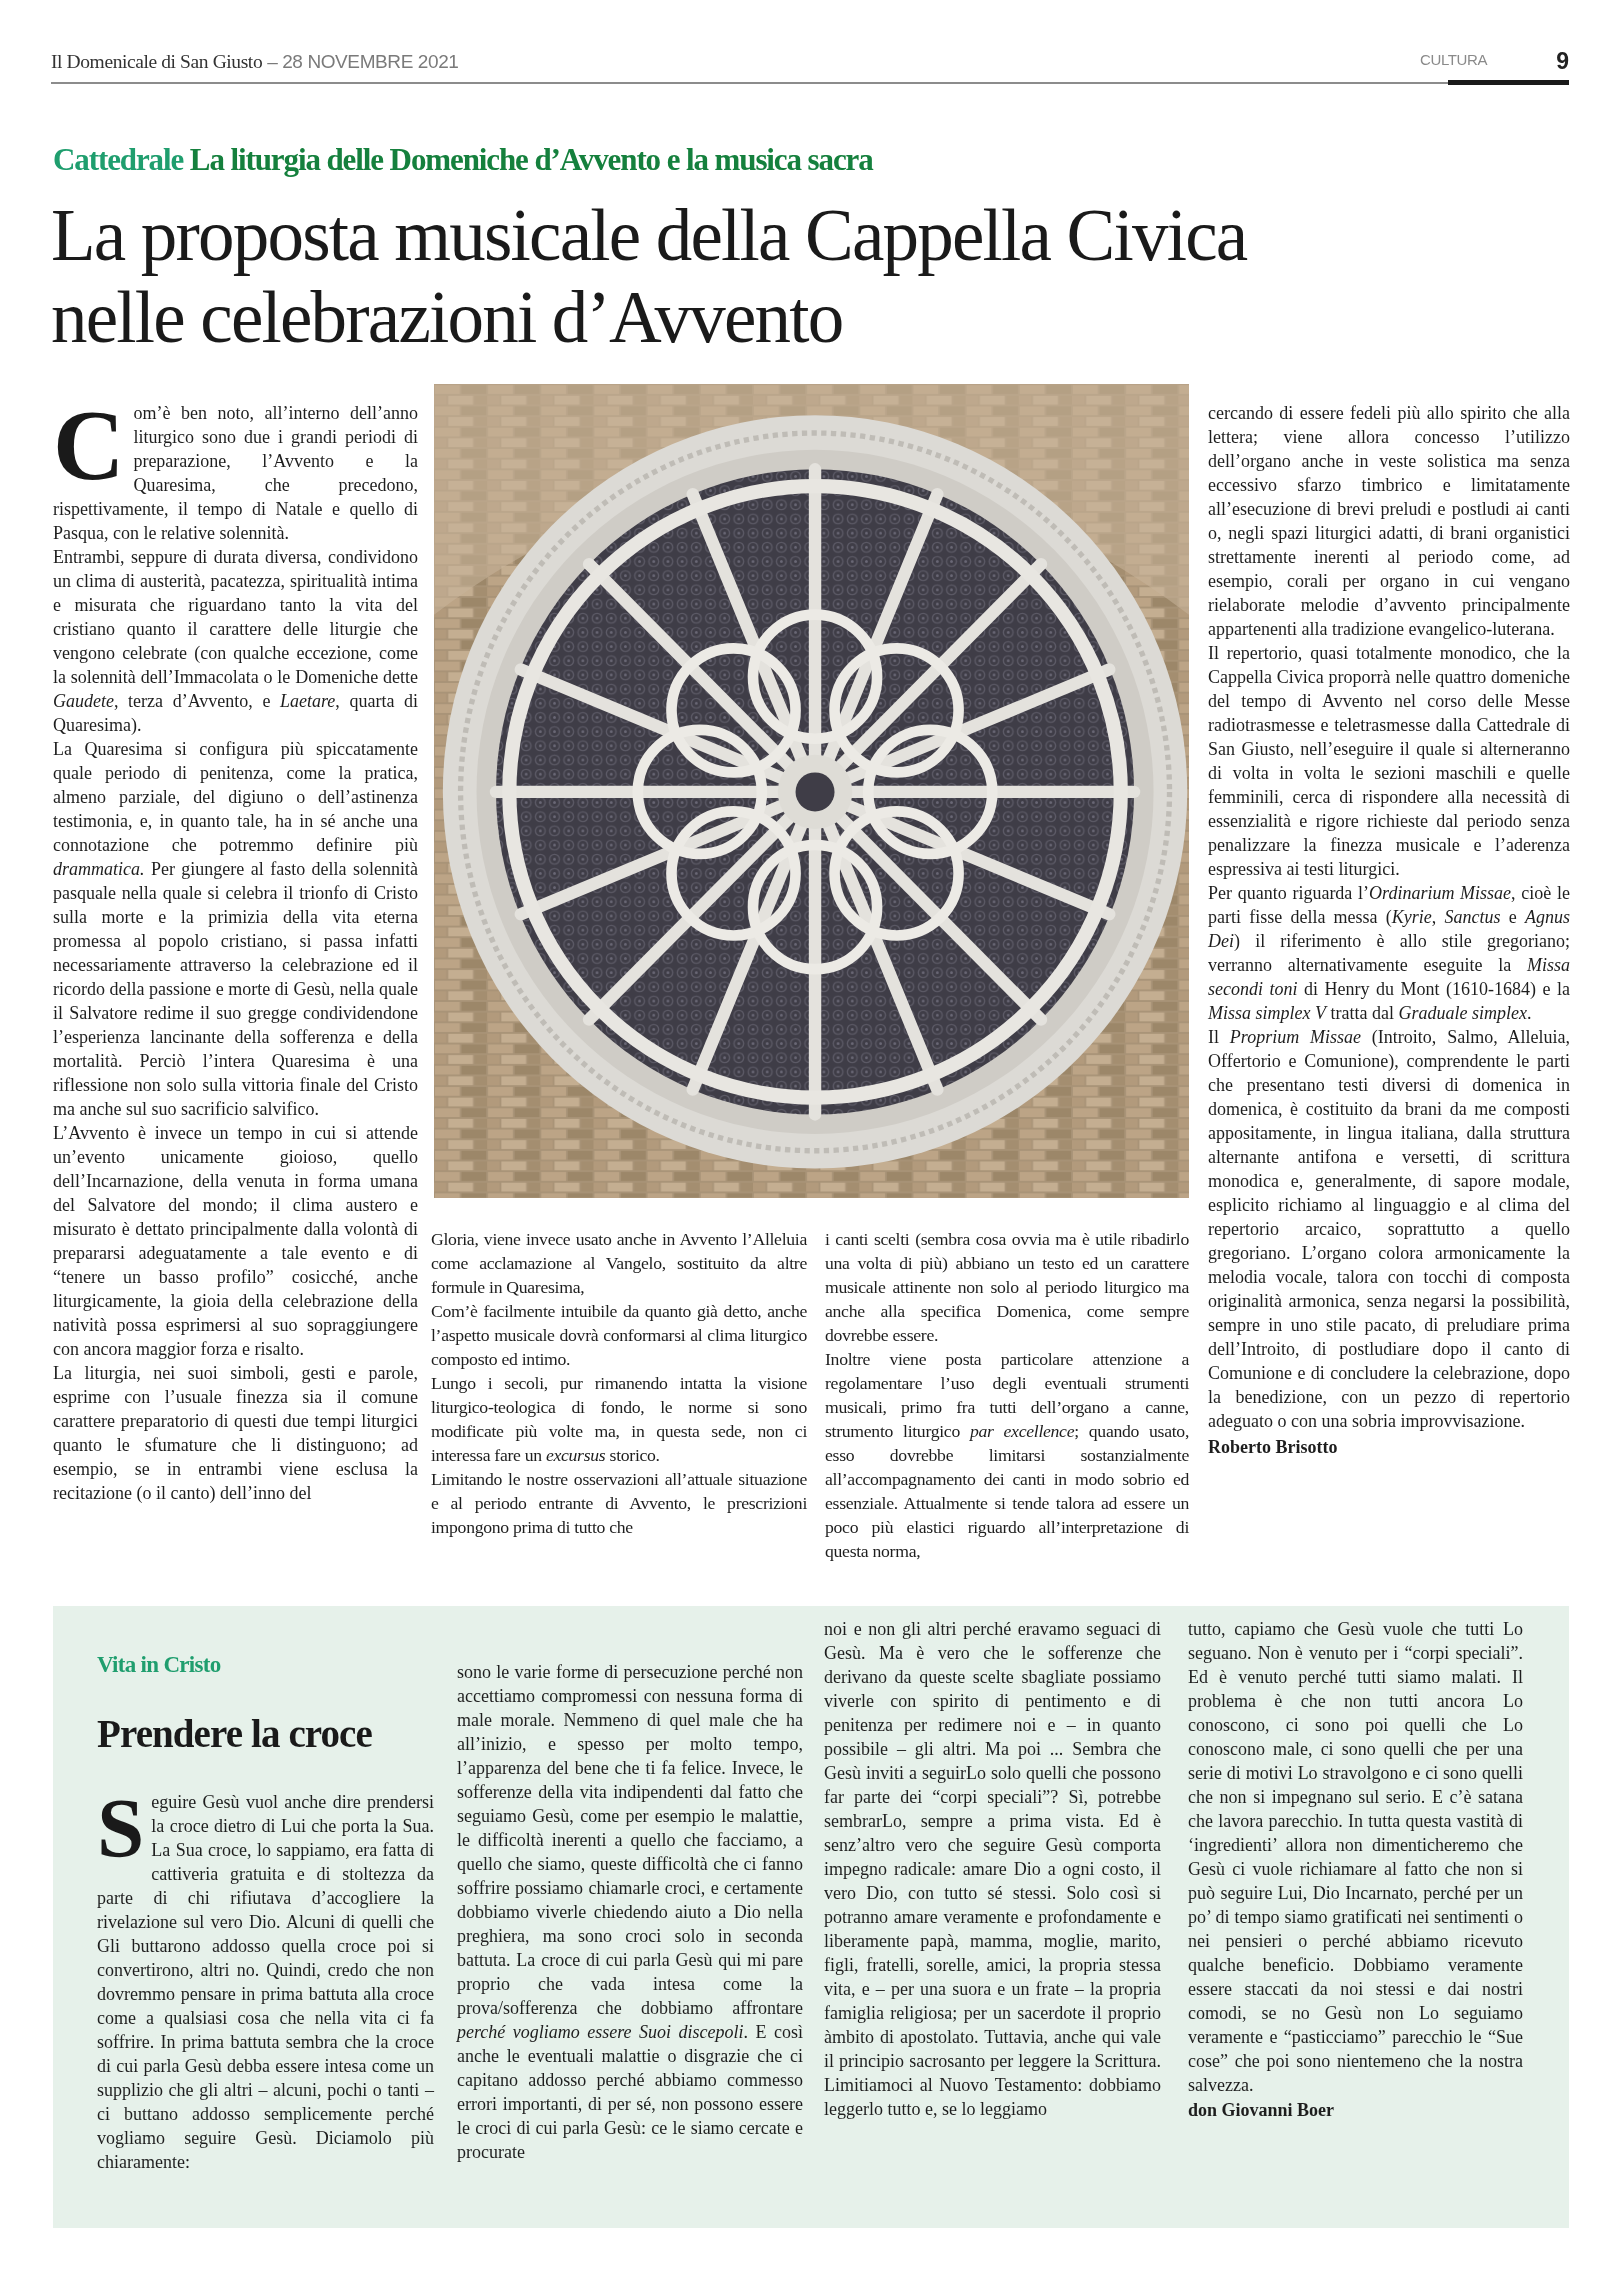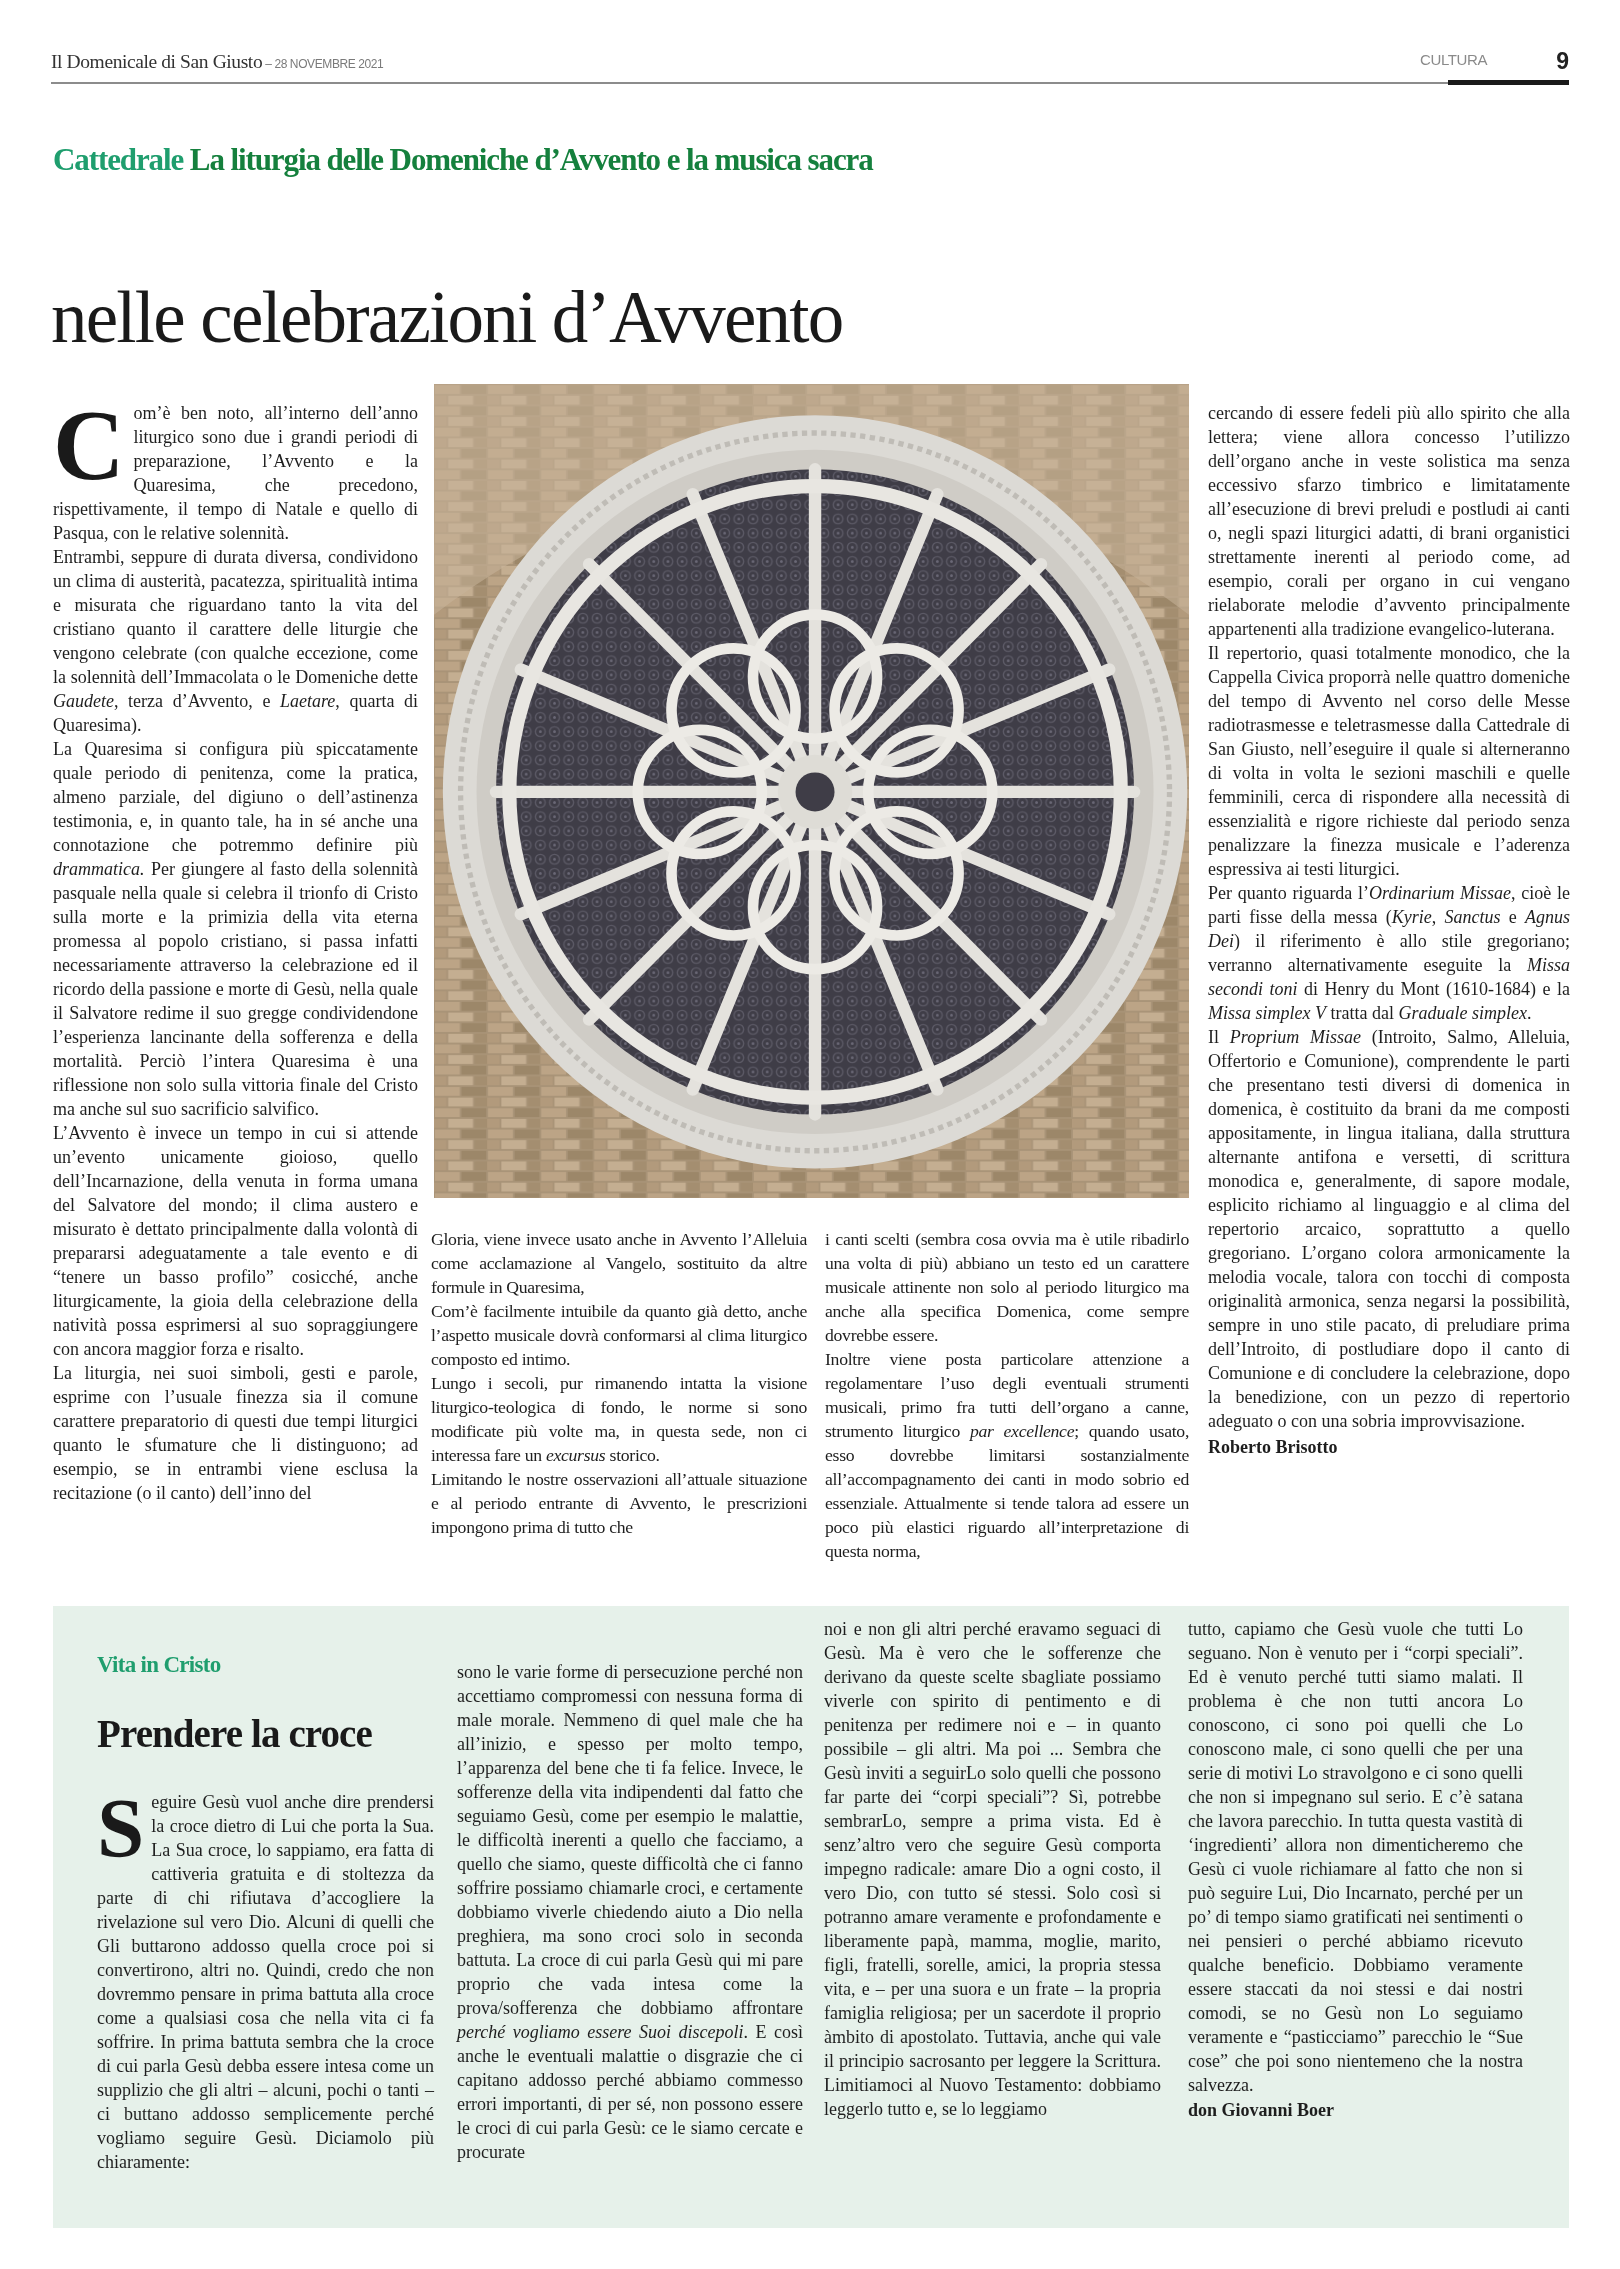--- a/index.html
+++ b/index.html
@@ -2,21 +2,21 @@
 <html style="font-size:14px"><head>
   <meta charset="utf-8">
   <style>
     * { box-sizing: border-box; margin: 0; padding: 0; }
     html, body { width: 1621px; height: 2270px; background: #ffffff; }
     body { position: relative; font-family: "Liberation Serif", "DejaVu Serif", serif; color: #1e1e1e; overflow: hidden; }
 
     
     .runhead { position: absolute; left: 51px; top: 51px; width: 1518px; height: 35px; }
     .runhead .paper { position: absolute; left: 0; top: 0; font-family: "Liberation Serif", serif; font-size: 19.5px; color: #333; letter-spacing: -0.4px; }
-    .runhead .date { font-family: "Liberation Sans", sans-serif; font-size: 12px; color: #7a7a7a; letter-spacing: -0.4px; }
+    .runhead .date { font-family: "Liberation Sans", sans-serif; font-size: 19px; color: #7a7a7a; letter-spacing: -0.4px; }
     .runhead .section { position: absolute; right: 82px; top: 0; font-family: "Liberation Sans", sans-serif; font-size: 15px; color: #8a8a8a; letter-spacing: -0.4px; }
     .runhead .pageno { position: absolute; right: 0; top: -2.7px; font-family: "Liberation Sans", sans-serif; font-weight: bold; font-size: 23px; color: #222; }
     .runhead .rule { position: absolute; left: 0; top: 31px; width: 1518px; height: 1.8px; background: #8c8c8c; }
     .runhead .rule-accent { position: absolute; right: 0; top: 29px; width: 121px; height: 5.3px; background: #1a1a1a; }
 
     
     .kicker { position: absolute; left: 53px; top: 142px; font-size: 31px; font-weight: bold; letter-spacing: -1.1px; white-space: nowrap; }
     .kicker .tag { color: #1f9e6e; }
     .kicker .topic { color: #15803d; }
     .headline { position: absolute; left: 51px; top: 195px; width: 1525px; font-size: 73px; line-height: 82px; font-weight: normal; letter-spacing: -1.8px; color: #1a1a1a; }
@@ -56,21 +56,21 @@
   <div class="section">CULTURA</div>
   <div class="pageno">9</div>
   <div class="rule"></div>
   <div class="rule-accent"></div>
 </header>
 
 <div class="kicker">
   <span class="tag">Cattedrale</span><span class="topic"> La liturgia delle Domeniche d’Avvento e la musica sacra</span>
 </div>
 <h1 class="headline">
-  <br>
+  <span>La proposta musicale della Cappella Civica</span><br>
   <span>nelle celebrazioni d’Avvento</span>
 </h1>
 
 <div class="col col-1">
   <p><span class="dropcap">C</span><span>om’è ben noto, all’interno dell’anno liturgico sono due i grandi periodi di preparazione, l’Avvento e la Quaresima, che precedono, rispettivamente, il tempo di Natale e quello di Pasqua, con le relative solennità.</span></p>
   <p><span>Entrambi, seppure di durata diversa, condividono un clima di austerità, pacatezza, spiritualità intima e misurata che riguardano tanto la vita del cristiano quanto il carattere delle liturgie che vengono celebrate (con qualche eccezione, come la solennità dell’Immacolata o le Domeniche dette </span><i>Gaudete</i><span>, terza d’Avvento, e </span><i>Laetare</i><span>, quarta di Quaresima).</span></p>
   <p><span>La Quaresima si configura più spiccatamente quale periodo di penitenza, come la pratica, almeno parziale, del digiuno o dell’astinenza testimonia, e, in quanto tale, ha in sé anche una connotazione che potremmo definire più </span><i>drammatica.</i><span> Per giungere al fasto della solennità pasquale nella quale si celebra il trionfo di Cristo sulla morte e la primizia della vita eterna promessa al popolo cristiano, si passa infatti necessariamente attraverso la celebrazione ed il ricordo della passione e morte di Gesù, nella quale il Salvatore redime il suo gregge condividendone l’esperienza lancinante della sofferenza e della mortalità. Perciò l’intera Quaresima è una riflessione non solo sulla vittoria finale del Cristo ma anche sul suo sacrificio salvifico.</span></p>
   <p>L’Avvento è invece un tempo in cui si attende un’evento unicamente gioioso, quello dell’Incarnazione, della venuta in forma umana del Salvatore del mondo; il clima austero e misurato è dettato principalmente dalla volontà di prepararsi adeguatamente a tale evento e di “tenere un basso profilo” cosicché, anche liturgicamente, la gioia della celebrazione della natività possa esprimersi al suo sopraggiungere con ancora maggior forza e risalto.</p>
   <p>La liturgia, nei suoi simboli, gesti e parole, esprime con l’usuale finezza sia il comune carattere preparatorio di questi due tempi liturgici quanto le sfumature che li distinguono; ad esempio, se in entrambi viene esclusa la recitazione (o il canto) dell’inno del</p>
 </div>

